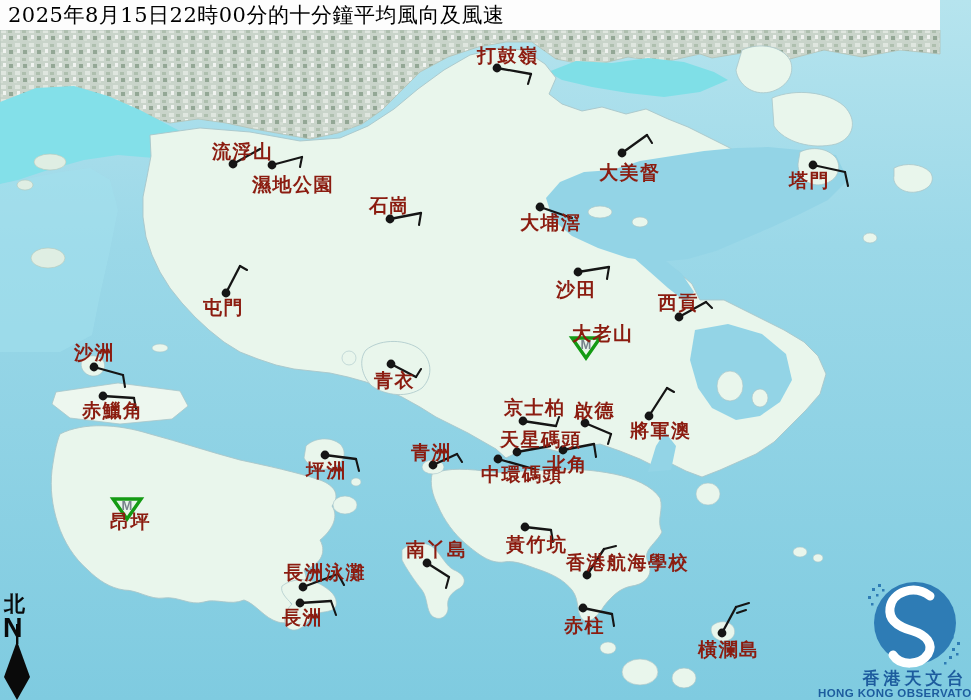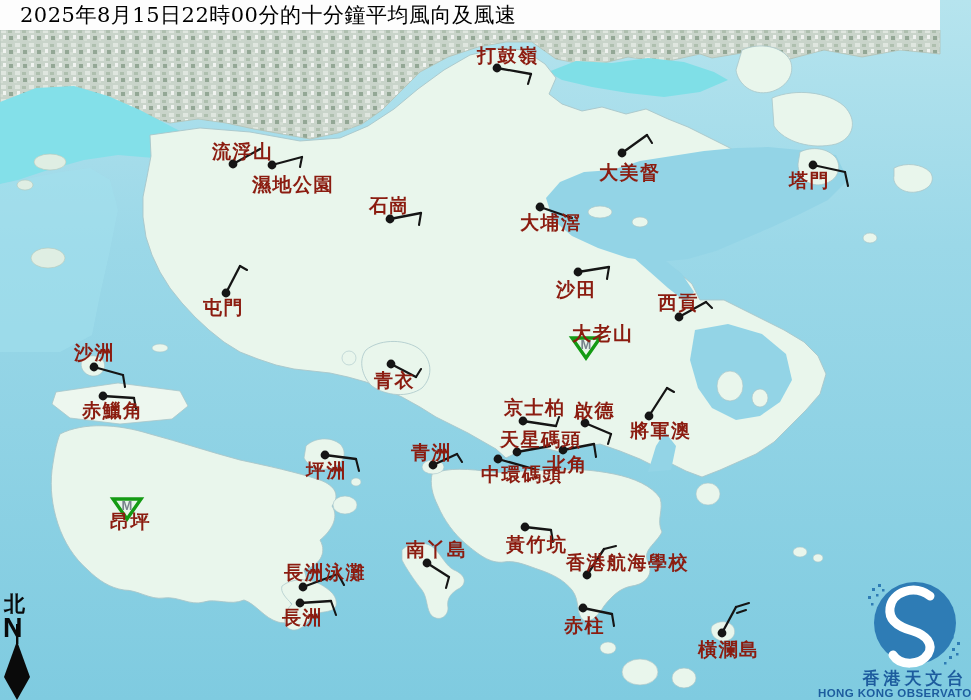--- a/index.html
+++ b/index.html
@@ -1,21 +1,21 @@
 <!DOCTYPE html>
 <html><head>
 <meta charset="utf-8">
 <style>
   html,body{margin:0;padding:0;background:#666;}
   .stage{position:relative;width:971px;height:700px;overflow:hidden;
          font-family:"Liberation Sans",sans-serif;}
   .stage svg{position:absolute;left:0;top:0;}
   .titlebar{position:absolute;left:0;top:0;width:940px;height:30px;
             background:#fdfdfd;display:flex;align-items:center;
-            padding-left:20px;box-sizing:border-box;}
+            padding-left:8px;box-sizing:border-box;}
   .titlebar span{font-family:"DejaVu Serif","Liberation Serif",serif;
             font-size:21px;color:#000;letter-spacing:0.5px;white-space:nowrap;}
   .stn{font-family:"DejaVu Serif","Liberation Serif",serif;
        font-size:19px;font-weight:700;letter-spacing:1.5px;}
   .mletter{font-family:"Liberation Sans",sans-serif;font-size:13px;font-weight:bold;}
   .compass-hanzi{font-family:"DejaVu Serif","Liberation Serif",serif;
        font-size:21px;font-weight:700;}
   .compass-n{font-family:"Liberation Sans",sans-serif;font-size:27px;font-weight:900;}
   .logo-cn{font-family:"DejaVu Serif","Liberation Serif",serif;
        font-size:17px;font-weight:700;letter-spacing:4px;}

